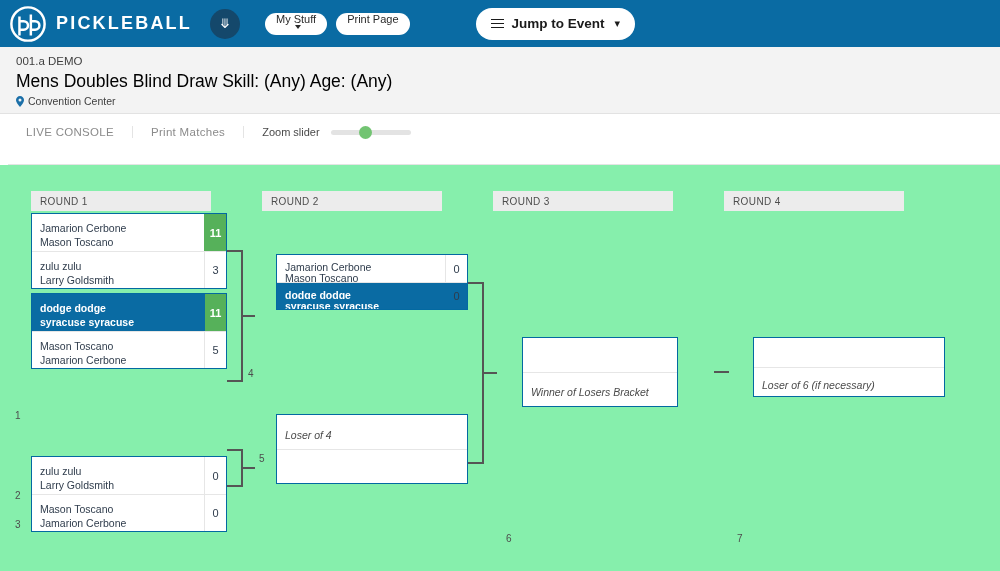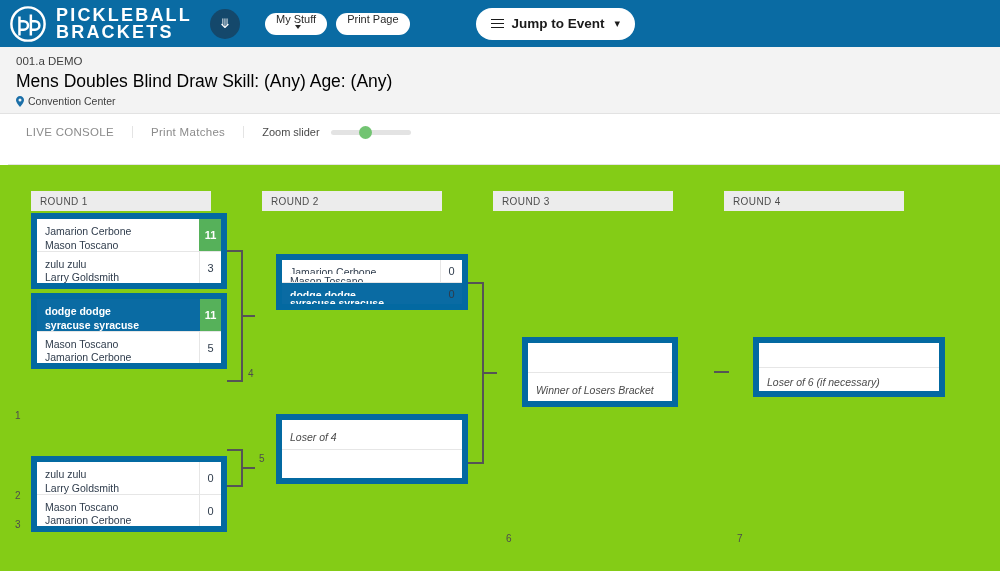--- a/index.html
+++ b/index.html
@@ -84,29 +84,29 @@
   .slider-track {
     position: relative; width: 80px; height: 5px;
     background: #e3e3e3; border-radius: 3px;
   }
   .slider-knob {
     position: absolute; left: 28px; top: -4px;
     width: 13px; height: 13px; border-radius: 50%; background: #72c472;
   }
 
   
-  .canvas { position: absolute; left: 0; top: 165px; width: 1000px; height: 406px; background: #84cc16; }
+  .canvas { position: absolute; left: 0; top: 165px; width: 1000px; height: 406px; background: #86efac; }
 
   .round-head {
     position: absolute; height: 20px; background: #ececec;
     display: flex; align-items: center; padding-left: 9px;
     font-size: 10px; color: #4d4d4d; letter-spacing: .4px;
   }
 
-  .match { position: absolute; border: 6px solid #0369a1; background: #ffffff; }
+  .match { position: absolute; border: 1px solid #0369a1; background: #ffffff; }
   .slot { display: flex; align-items: stretch; height: 50%; }
   .slot + .slot { border-top: 1px solid #e6e6e6; }
   .names {
     flex: 1 1 auto; padding: 5px 0 0 8px; min-width: 0;
     display: flex; flex-direction: column; justify-content: center;
   }
   .names span {
     font-size: 10.5px; color: #2f3c4c; line-height: 14px;
     white-space: nowrap; overflow: hidden; text-overflow: ellipsis;
   }
@@ -139,21 +139,20 @@
 
 <div class="topbar">
   <div class="logo-wrap">
     <svg class="logo-mark" viewBox="0 0 40 40">
       <circle cx="20" cy="20" r="17.5" fill="none" stroke="#ffffff" stroke-width="2.6"></circle>
       <path d="M11 12 v20 M11 17 h4.5 a4.5 4.5 0 0 1 0 9 H11" fill="none" stroke="#ffffff" stroke-width="2.6"></path>
       <path d="M23 10 v22 M23 17 h4.5 a4.5 4.5 0 0 1 0 9 H23" fill="none" stroke="#ffffff" stroke-width="2.6"></path>
     </svg>
     <div class="logo-text">
       <div>PICKLEBALL</div>
-      <div>BRACKETS</div>
     </div>
   </div>
 
   <div class="chev-circle">⤋</div>
 
   <div class="pill my-stuff">
     <span>My Stuff</span>
     <span class="caret-dn"></span>
   </div>
 

